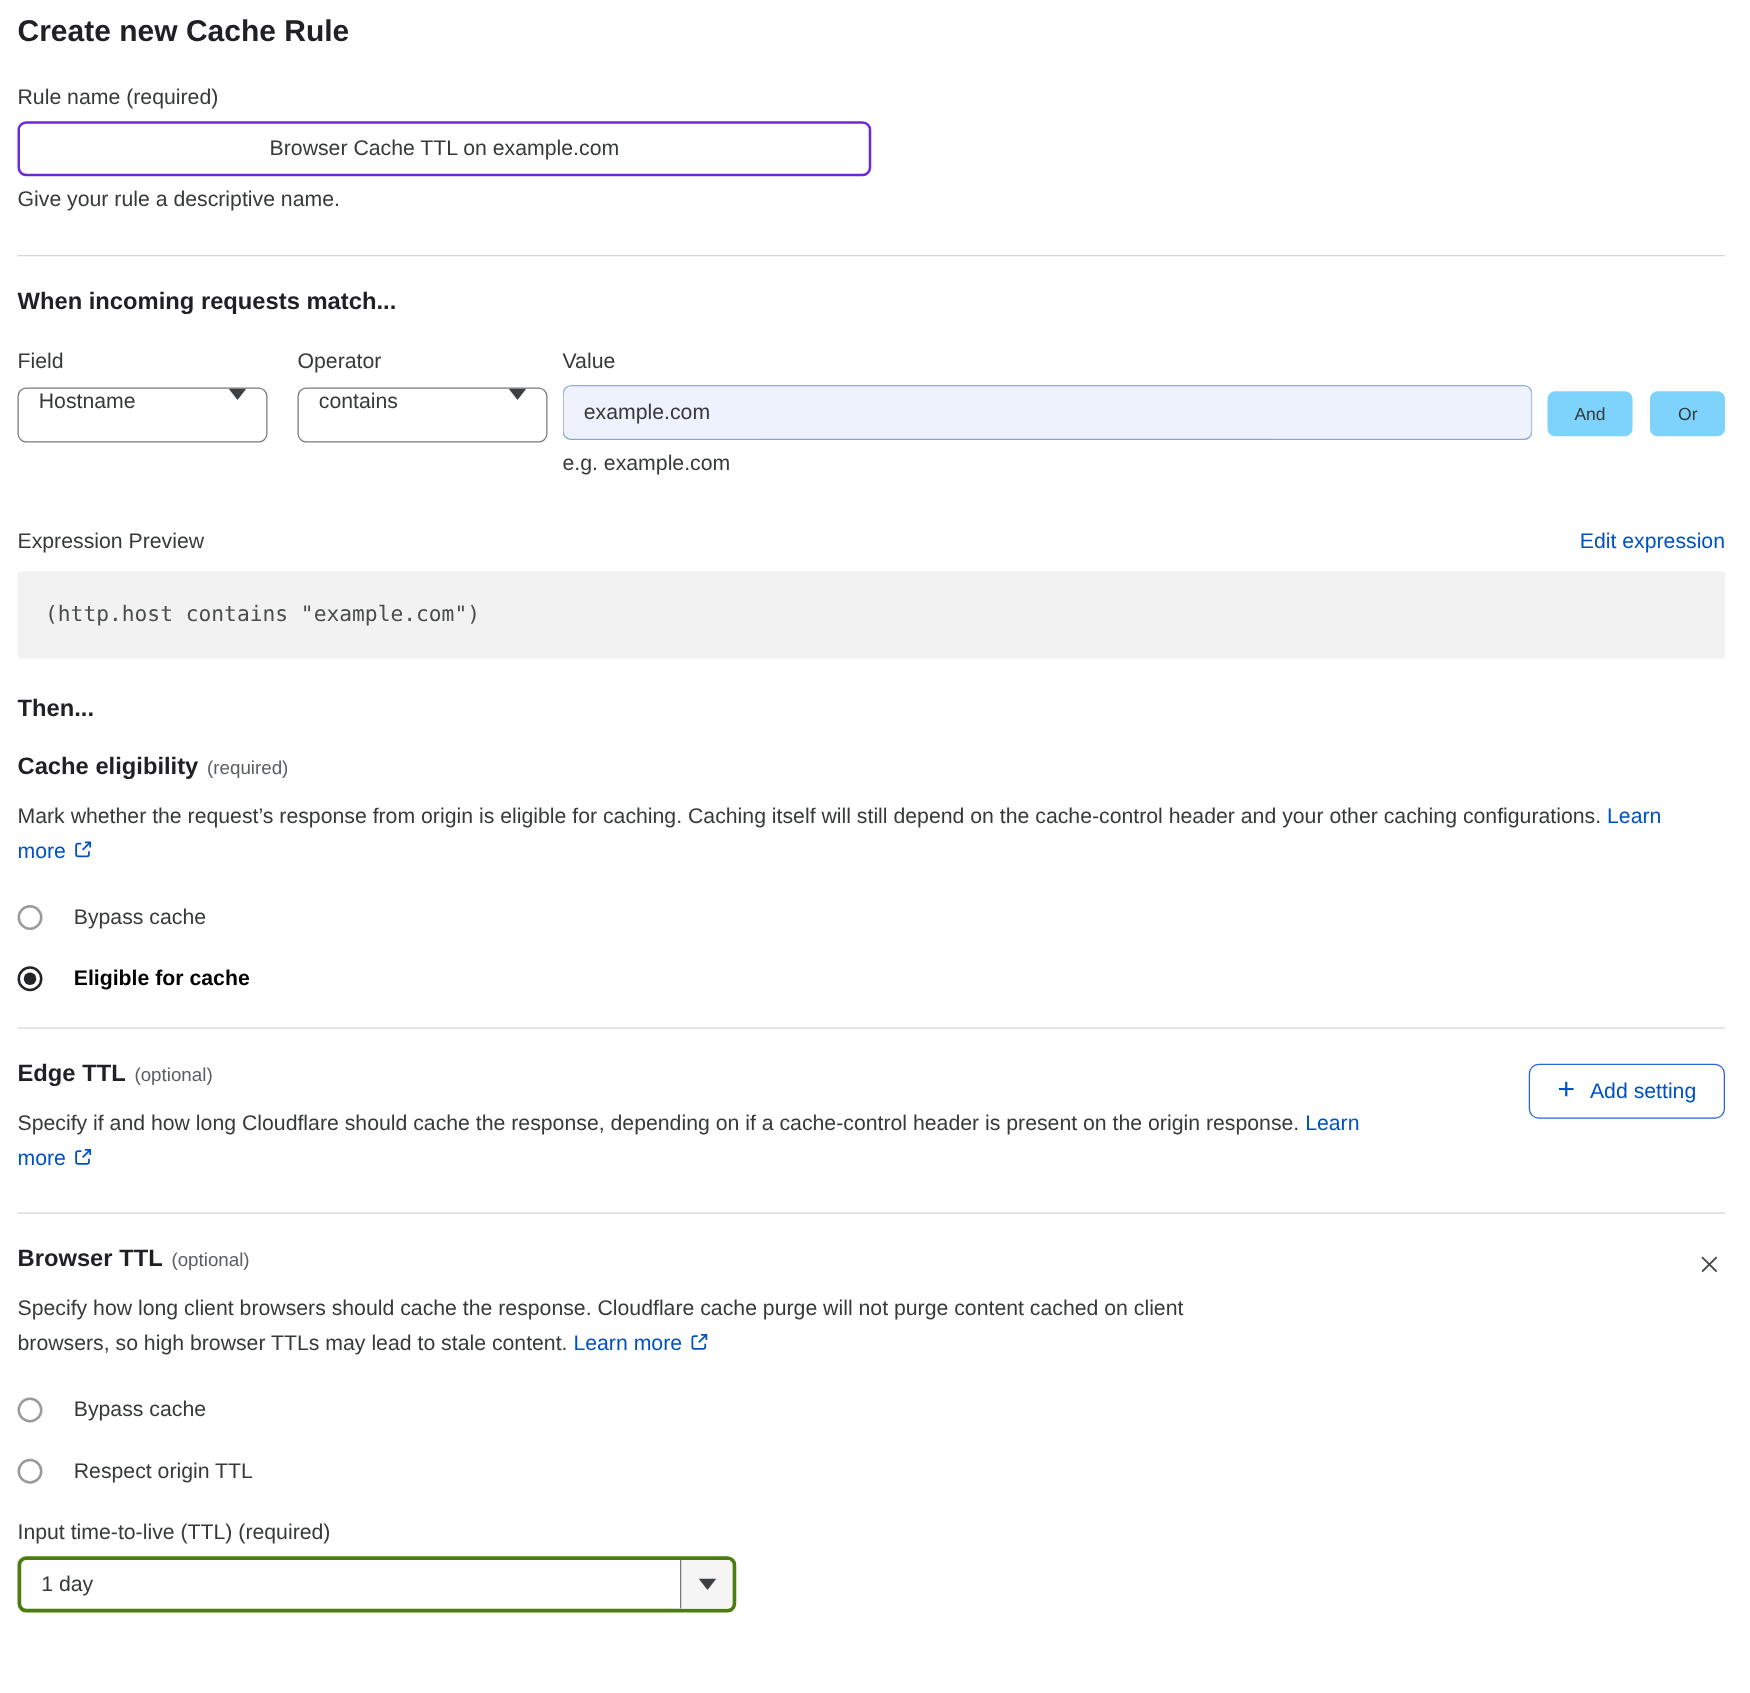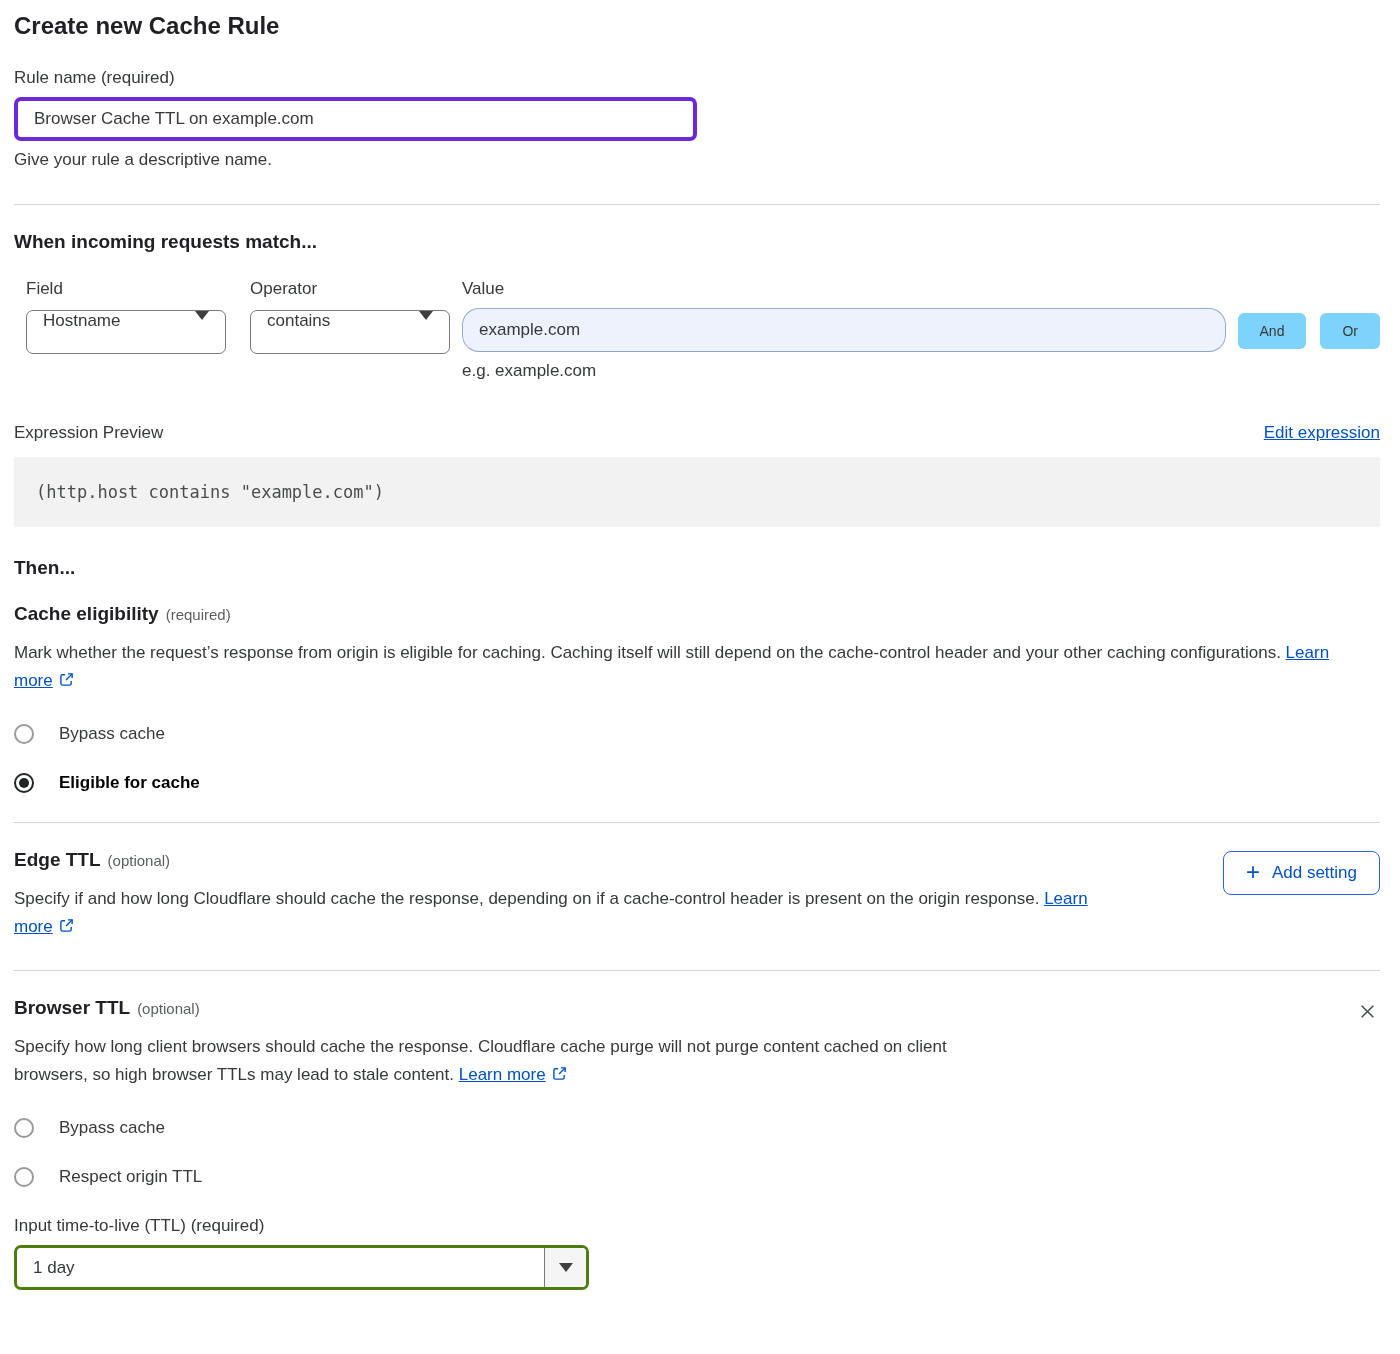--- a/index.html
+++ b/index.html
@@ -34,38 +34,39 @@
   }
   .help-text {
     font-size: 17px;
     color: #36393a;
     margin-top: 9px;
   }
 
   .text-input {
     width: 683px;
     height: 44px;
-    border: 4px solid #6d28d9;
+    border: 2px solid #6d28d9;
     border-radius: 7px;
     padding: 0 16px;
     font-size: 17px;
     font-family: "Liberation Sans", "DejaVu Sans", sans-serif;
     color: #36393a;
     background: #ffffff;
     outline: none;
+    text-align: center;
   }
 
   hr.divider {
     border: none;
     border-top: 1px solid #d5d5d5;
     margin: 34px 0 26px 0;
   }
 
   
-  .match-row { display: flex; align-items: flex-start; margin-left: 12px; }
+  .match-row { display: flex; align-items: flex-start; }
   .match-col .field-label { margin-bottom: 11px; }
   .select-box {
     height: 44px;
     border: 1px solid #797979;
     border-radius: 7px;
     background: #ffffff;
     display: flex;
     align-items: flex-start;
     justify-content: space-between;
     padding: 0 16px;
@@ -81,21 +82,21 @@
     border-top: 9px solid #3d4043;
   }
   .value-col { flex: 1; margin-left: 12px; margin-right: 12px; }
   .match-col { margin-right: 12px; }
   .match-col:nth-child(2) { margin-right: 0; }
   .value-input {
     width: 100%;
     height: 44px;
     border: 1px solid #96abd4;
     border-bottom-color: #8ea4cc;
-    border-radius: 17px;
+    border-radius: 7px;
     background: #edf2fd;
     padding: 0 16px;
     font-size: 17px;
     font-family: "Liberation Sans", "DejaVu Sans", sans-serif;
     color: #36393a;
     outline: none;
   }
   .logic-btn {
     height: 36px;
     margin-top: 34px;
@@ -114,21 +115,20 @@
   .expression-header {
     display: flex;
     justify-content: space-between;
     align-items: baseline;
     margin-top: 42px;
     margin-bottom: 14px;
   }
   .expression-header .field-label { margin-bottom: 0; }
   a.link {
     color: #0051c3;
-    text-decoration: underline;
     font-size: 17px;
     cursor: pointer;
   }
   .code-block {
     background: #f2f2f2;
     border-radius: 2px;
     height: 70px;
     display: flex;
     align-items: center;
     padding: 0 22px;

